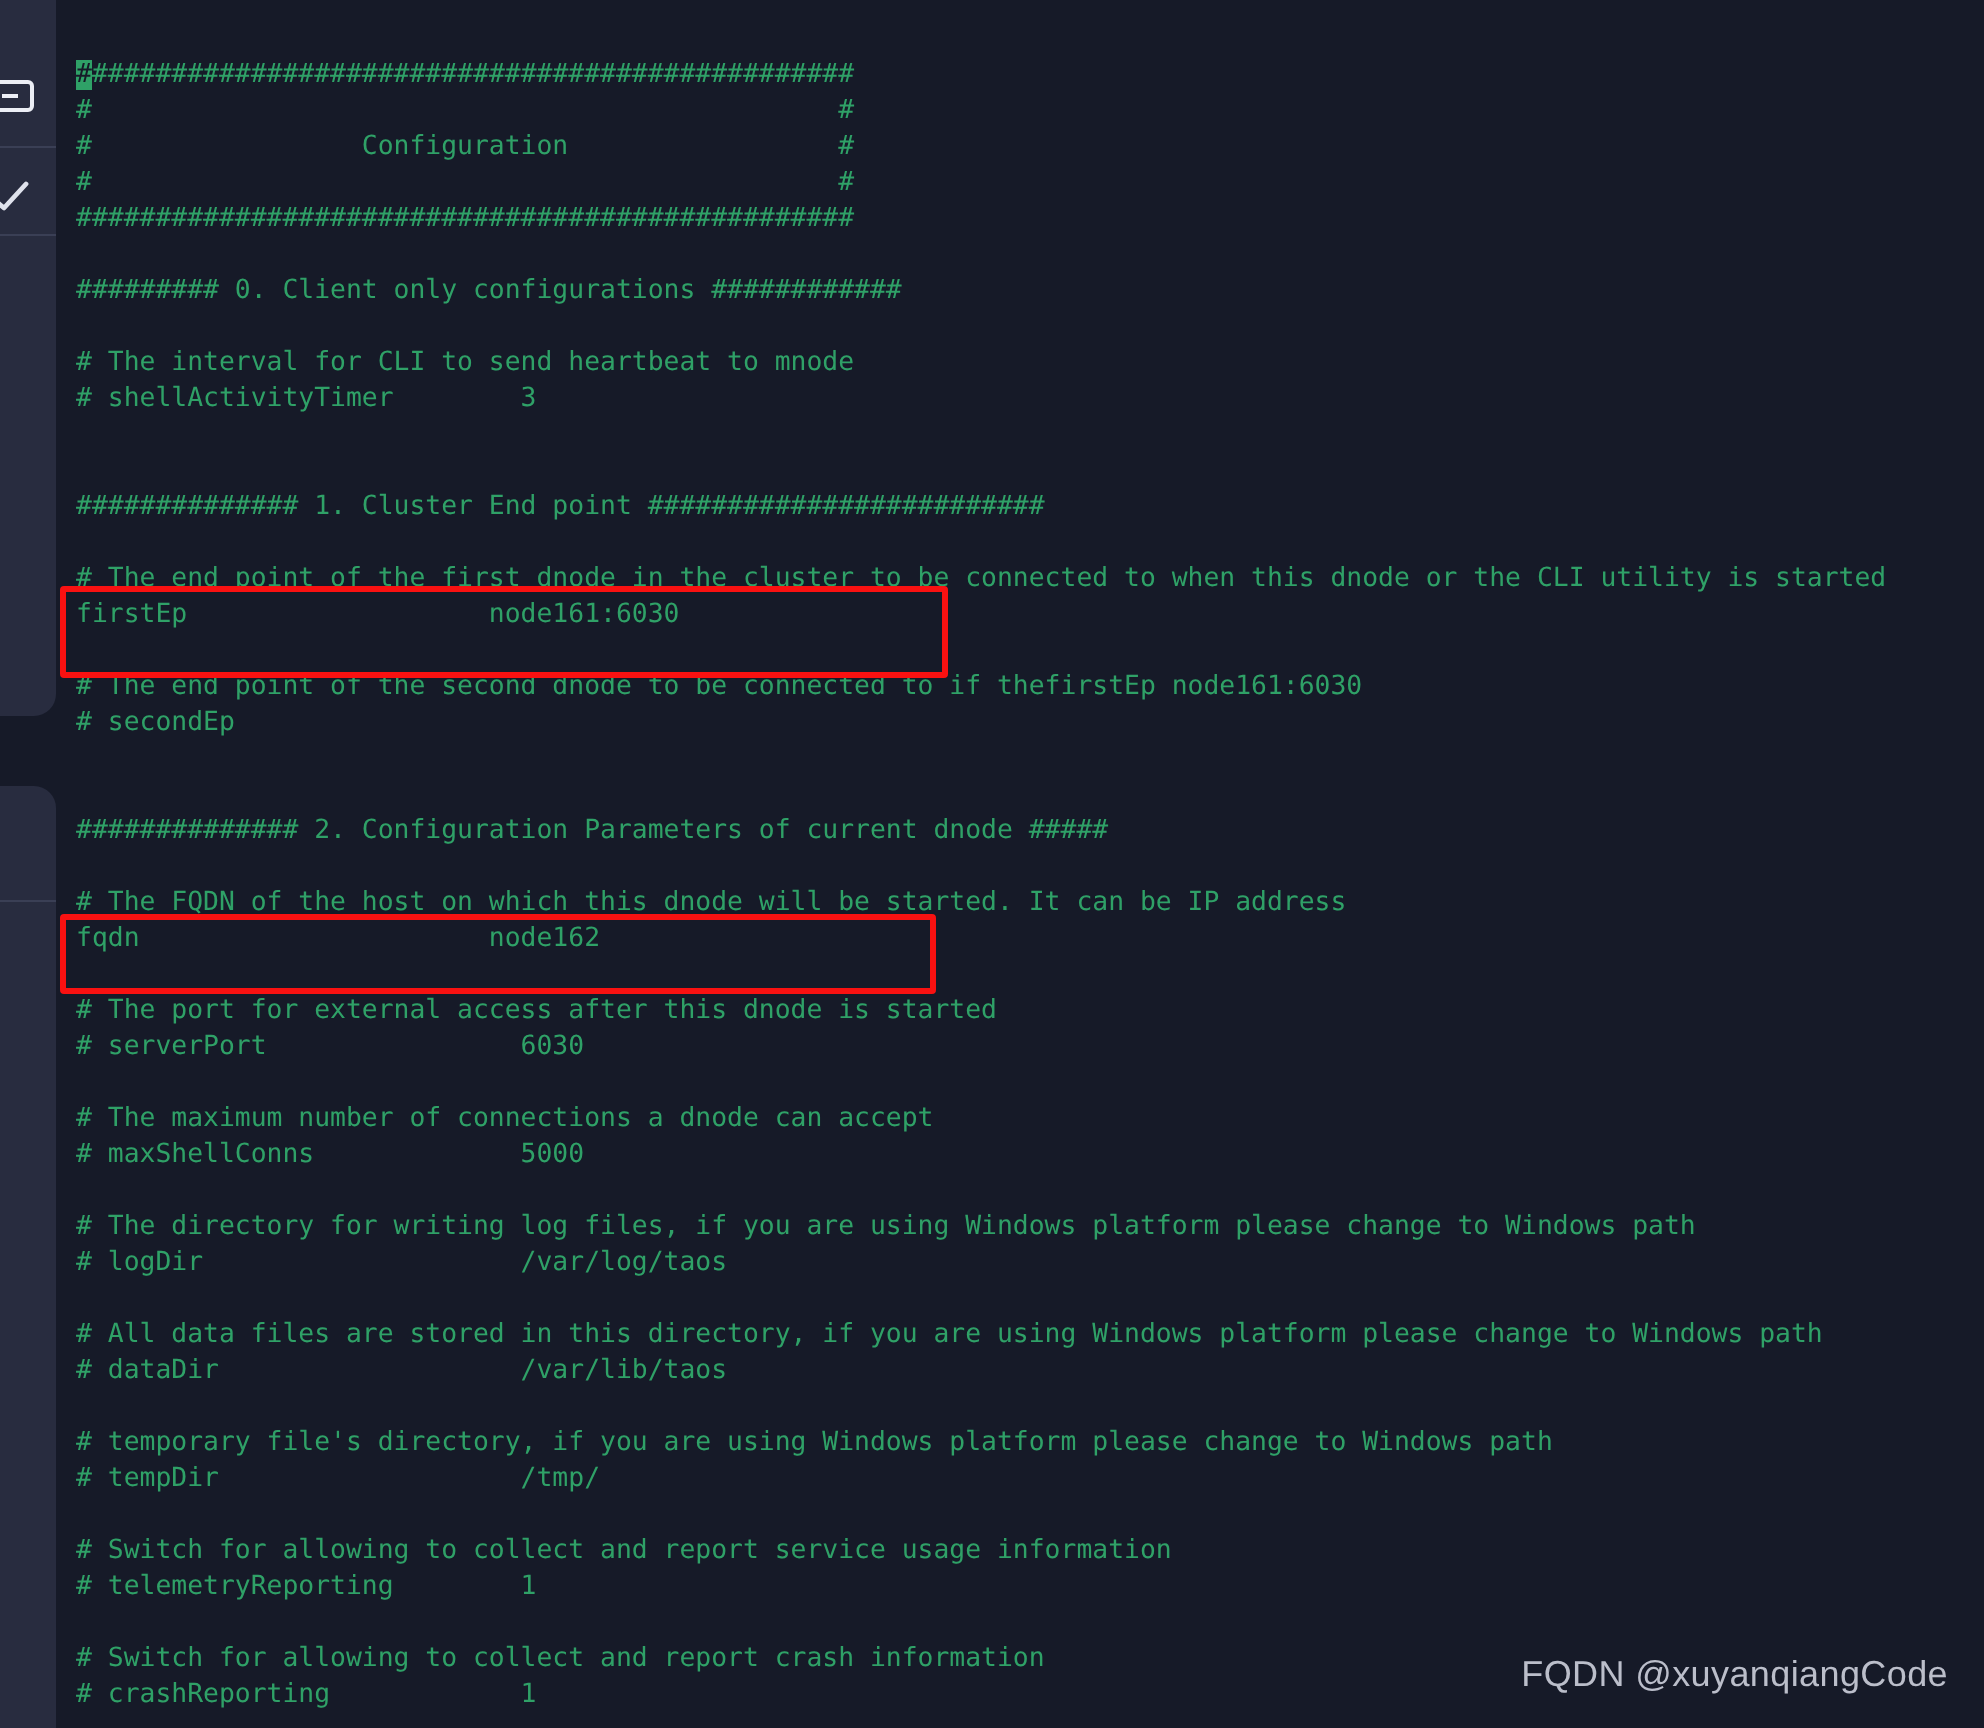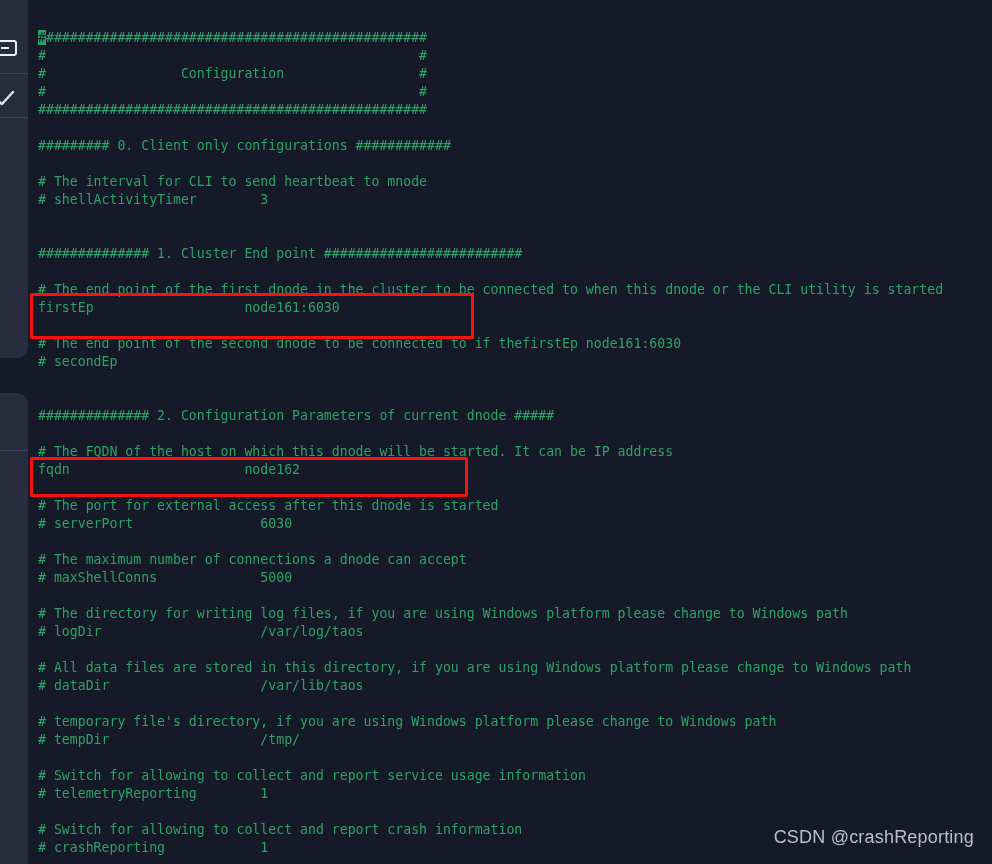--- a/index.html
+++ b/index.html
@@ -162,15 +162,15 @@
     </svg>
   </div>
 
   <div class="editor">
     <pre class="code" id="code-block"><span class="ln"><span class="cursor">#</span>################################################</span><span class="ln">#                                               #</span><span class="ln">#                 Configuration                 #</span><span class="ln">#                                               #</span><span class="ln">#################################################</span><span class="ln">&nbsp;</span><span class="ln">######### 0. Client only configurations ############</span><span class="ln">&nbsp;</span><span class="ln"># The interval for CLI to send heartbeat to mnode</span><span class="ln"># shellActivityTimer        3</span><span class="ln">&nbsp;</span><span class="ln">&nbsp;</span><span class="ln">############## 1. Cluster End point #########################</span><span class="ln">&nbsp;</span><span class="ln"># The end point of the first dnode in the cluster to be connected to when this dnode or the CLI utility is started</span><span class="ln">firstEp                   node161:6030</span><span class="ln">&nbsp;</span><span class="ln"># The end point of the second dnode to be connected to if thefirstEp node161:6030</span><span class="ln"># secondEp</span><span class="ln">&nbsp;</span><span class="ln">&nbsp;</span><span class="ln">############## 2. Configuration Parameters of current dnode #####</span><span class="ln">&nbsp;</span><span class="ln"># The FQDN of the host on which this dnode will be started. It can be IP address</span><span class="ln">fqdn                      node162</span><span class="ln">&nbsp;</span><span class="ln"># The port for external access after this dnode is started</span><span class="ln"># serverPort                6030</span><span class="ln">&nbsp;</span><span class="ln"># The maximum number of connections a dnode can accept</span><span class="ln"># maxShellConns             5000</span><span class="ln">&nbsp;</span><span class="ln"># The directory for writing log files, if you are using Windows platform please change to Windows path</span><span class="ln"># logDir                    /var/log/taos</span><span class="ln">&nbsp;</span><span class="ln"># All data files are stored in this directory, if you are using Windows platform please change to Windows path</span><span class="ln"># dataDir                   /var/lib/taos</span><span class="ln">&nbsp;</span><span class="ln"># temporary file's directory, if you are using Windows platform please change to Windows path</span><span class="ln"># tempDir                   /tmp/</span><span class="ln">&nbsp;</span><span class="ln"># Switch for allowing to collect and report service usage information</span><span class="ln"># telemetryReporting        1</span><span class="ln">&nbsp;</span><span class="ln"># Switch for allowing to collect and report crash information</span><span class="ln"># crashReporting            1</span></pre>
   </div>
 
   <div class="annot annot-firstep"></div>
   <div class="annot annot-fqdn"></div>
 
-  <div class="watermark">CSDN @crashReporting</div>
+  <div class="watermark">FQDN @xuyanqiangCode</div>
 
 </div>
 
 </body></html>

